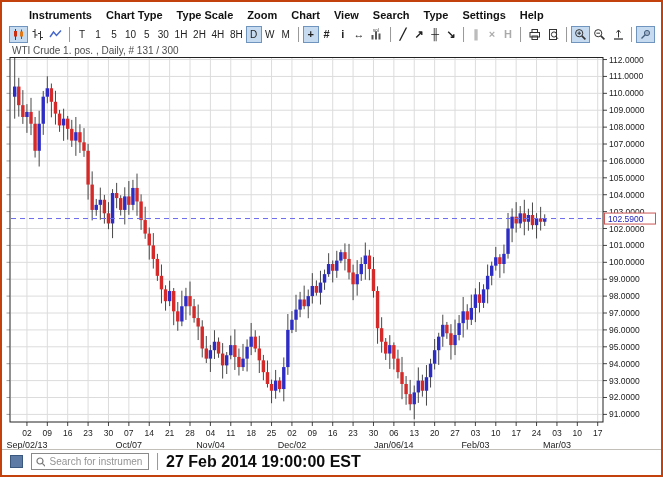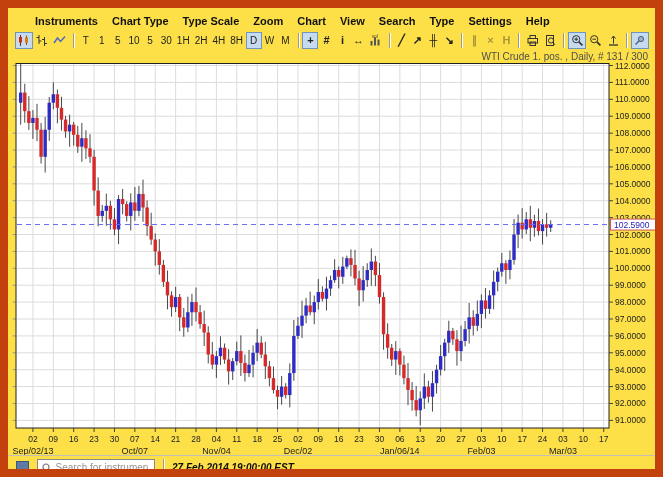--- a/index.html
+++ b/index.html
@@ -1,46 +1,46 @@
 <!DOCTYPE html>
 <html><head>
 <meta charset="utf-8">
 <style>
   html,body{margin:0;padding:0;background:#b8b4ae;}
   .window{
     width:663px;height:477px;box-sizing:border-box;position:relative;
-    background:#fde047;border:8px solid #c2410c;outline:1px solid #8d8d8d;
+    background:#ffffff;border:2px solid #c2410c;outline:1px solid #8d8d8d;
     font-family:"Liberation Sans",sans-serif;overflow:hidden;
   }
   
   .menubar{display:flex;align-items:center;height:19px;padding:3px 2px 0 20px;}
   .menu-item{font-size:11px;font-weight:bold;color:#111;padding:1px 7px;cursor:default;}
   
   .toolbar{display:flex;align-items:center;height:21px;padding:0 6px 0 7px;}
   .tbtn{height:17px;min-width:16px;box-sizing:border-box;display:flex;align-items:center;
         justify-content:center;border:1px solid transparent;color:#222;font-size:10px;
         padding:0 2px;cursor:default;line-height:1;}
   .tbtn.sel{background:#c6dbef;border-color:#6f94bd;}
   .tbtn.dis{opacity:.38;}
   .tbtn .glyph{font-size:11px;font-weight:bold;}
   .tsep{width:1px;height:15px;background:#9a9a9a;box-shadow:1px 0 0 #fdfdfd;margin:0 4px;}
   .tspacer{flex:1;}
   
-  .chart-title{height:12px;font-size:10px;color:#4d4d4d;padding:0 7px 0 10px;line-height:11px;text-align:right;}
+  .chart-title{height:12px;font-size:10px;color:#4d4d4d;padding:0 7px 0 10px;line-height:11px;}
   
   .statusbar{display:flex;align-items:center;height:23px;padding:0 8px;gap:8px;
              border-top:1px solid #c2beb8;}
   .blue-sq{width:11px;height:11px;background:#5d7ba5;border:1px solid #3a577d;}
   .searchbox{display:flex;align-items:center;gap:3px;background:#fff;border:1px solid #8a8a8a;
              height:17px;box-sizing:border-box;padding:0 4px;width:118px;}
   .searchbox input{border:none;outline:none;font-size:10px;color:#333;width:100%;
                    font-family:"Liberation Sans",sans-serif;background:transparent;}
   .searchbox input::placeholder{color:#949494;}
   .vsep{width:1px;height:17px;background:#9a9a9a;box-shadow:1px 0 0 #fdfdfd;}
-  .timestamp{font-size:10px;font-weight:bold;color:#0d0d0d;font-style:italic;}
+  .timestamp{font-size:16px;font-weight:bold;color:#0d0d0d;}
   svg{display:block;}
 </style>
 </head>
 <body>
 
 <div class="window">
   <div class="menubar" id="menubar">
       <div class="menu-item">Instruments</div>
       <div class="menu-item">Chart Type</div>
       <div class="menu-item">Type Scale</div>

